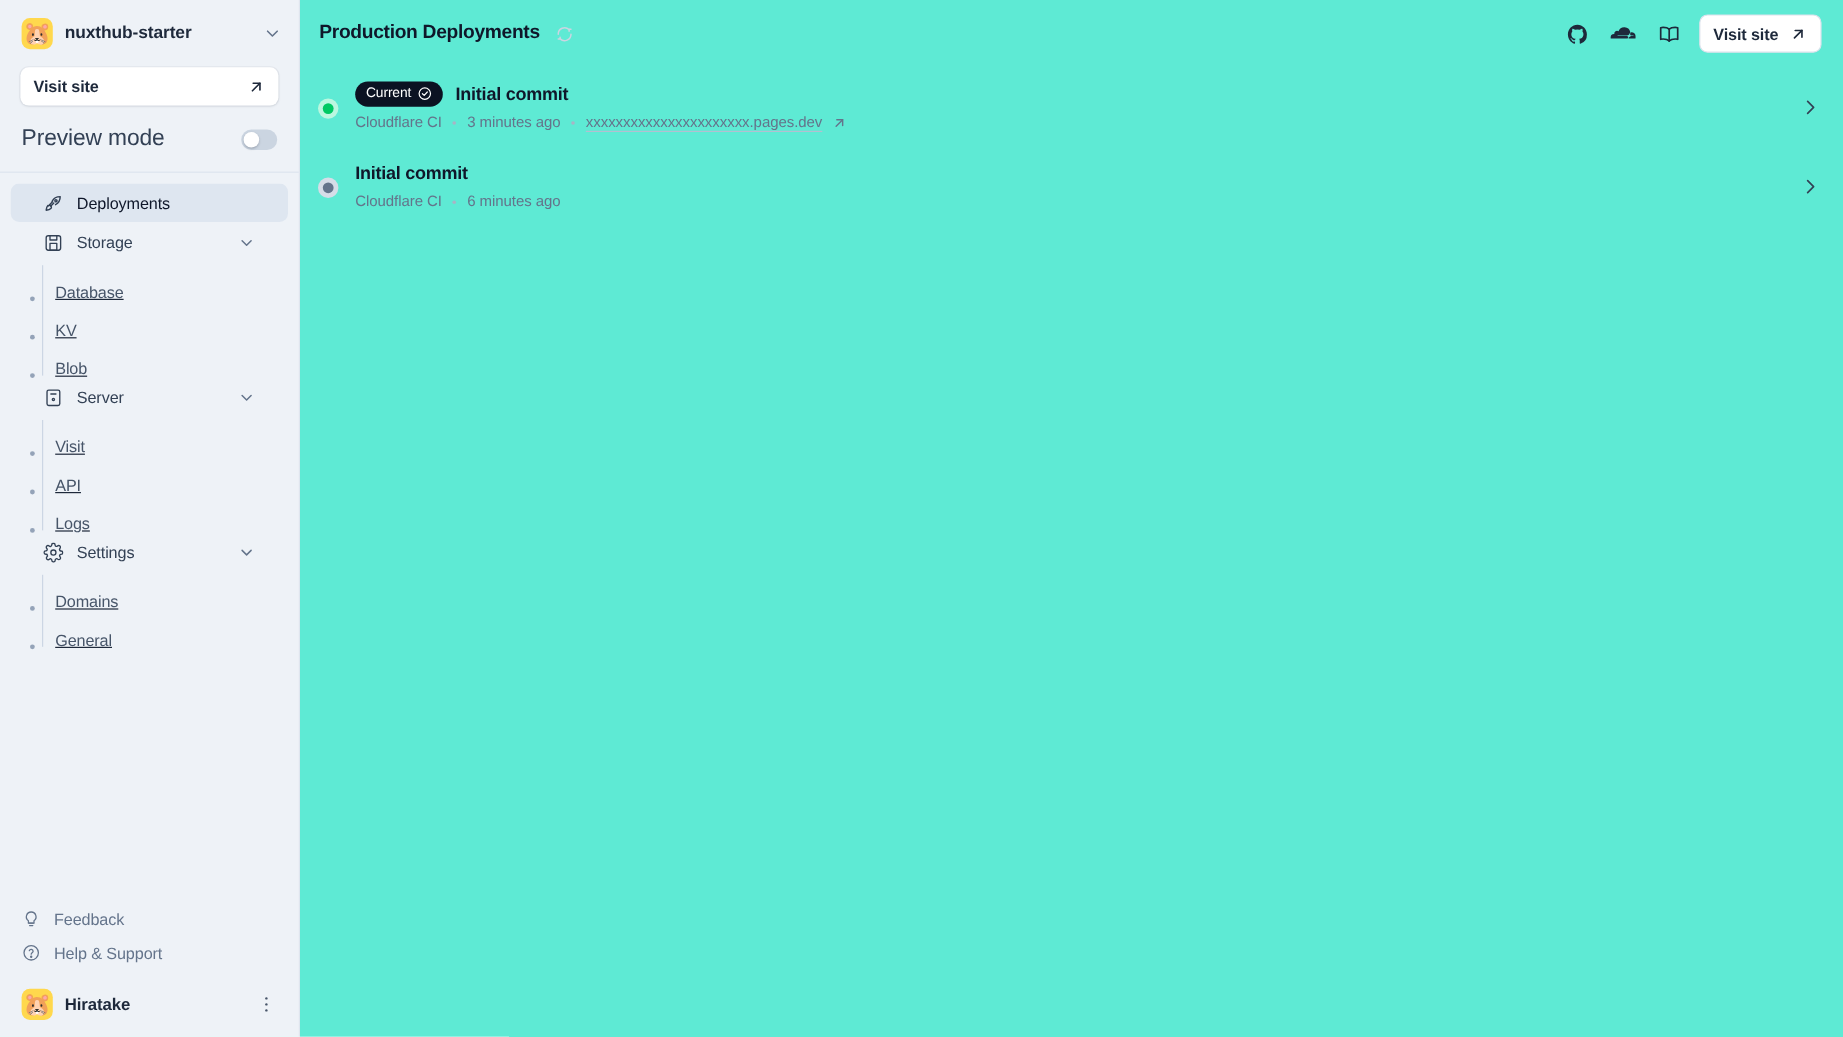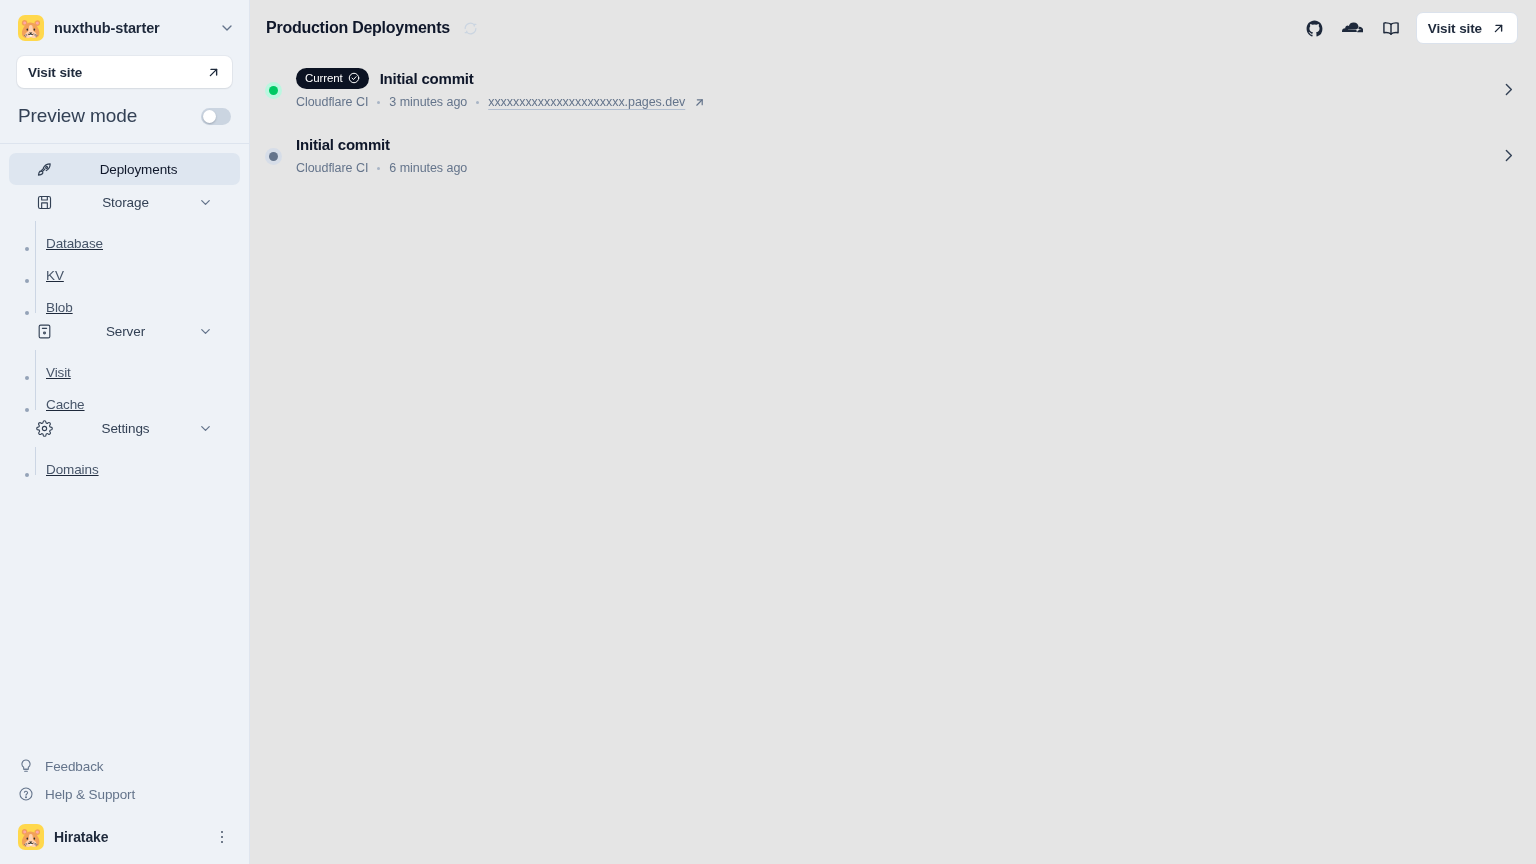--- a/index.html
+++ b/index.html
@@ -132,21 +132,20 @@
 
   .nav-item {
     height: 32px;
     display: flex;
     align-items: center;
     gap: 11px;
     padding: 0 27px;
     border-radius: 7px;
     cursor: pointer;
     margin-bottom: 1px;
-    text-align: center;
   }
   .nav-item.active { background: #dee6f0; }
   .nav-ico {
     width: 17px; height: 17px;
     flex: 0 0 17px;
     color: #334155;
     display: flex; align-items: center; justify-content: center;
   }
   .nav-label {
     font-size: 13.5px;
@@ -232,21 +231,21 @@
     gap: 2.5px;
     cursor: pointer;
     flex: 0 0 18px;
   }
   .kebab i { width: 2.6px; height: 2.6px; border-radius: 50%; background: #475569; display: block; }
 
   
   .main {
     flex: 1;
     height: 864px;
-    background: #e5e5e5;
+    background: #5eead4;
     display: flex;
     flex-direction: column;
     min-width: 0;
   }
 
   .topbar {
     height: 56px;
     display: flex;
     align-items: center;
     padding: 0 18px 0 16px;
@@ -512,21 +511,27 @@
         <div class="sub-item">
           <span class="sub-dot">
               <i></i>
             </span>
           <span class="sub-label">Visit</span>
         </div>
         <div class="sub-item">
           <span class="sub-dot">
               <i></i>
             </span>
-          <span class="sub-label">Cache</span>
+          <span class="sub-label">API</span>
+        </div>
+        <div class="sub-item">
+          <span class="sub-dot">
+              <i></i>
+            </span>
+          <span class="sub-label">Logs</span>
         </div>
       </div>
 
       <div class="nav-item">
         <span class="nav-ico">
           <svg viewBox="0 0 24 24" fill="none" stroke="currentColor" stroke-width="1.6" stroke-linecap="round" stroke-linejoin="round">
               <circle cx="12" cy="12" r="3"></circle>
               <path d="M19.4 15a1.6 1.6 0 00.32 1.77l.06.06a2 2 0 11-2.83 2.83l-.06-.06a1.6 1.6 0 00-1.77-.32 1.6 1.6 0 00-1 1.47V21a2 2 0 11-4 0v-.1a1.6 1.6 0 00-1.05-1.47 1.6 1.6 0 00-1.77.32l-.06.06a2 2 0 11-2.83-2.83l.06-.06A1.6 1.6 0 005 15.1 1.6 1.6 0 003.5 14H3a2 2 0 110-4h.1A1.6 1.6 0 004.6 8.9a1.6 1.6 0 00-.33-1.77l-.06-.06a2 2 0 112.83-2.83l.06.06A1.6 1.6 0 008.87 4.6 1.6 1.6 0 0010 3.1V3a2 2 0 114 0v.1a1.6 1.6 0 001 1.47 1.6 1.6 0 001.77-.32l.06-.06a2 2 0 112.83 2.83l-.06.06A1.6 1.6 0 0019.4 9v.09a1.6 1.6 0 001.47 1H21a2 2 0 110 4h-.1a1.6 1.6 0 00-1.5 1z"></path>
             </svg>
         </span>
@@ -536,20 +541,26 @@
               <polyline points="6 9 12 15 18 9"></polyline>
             </svg>
         </span>
       </div>
       <div class="subnav">
         <div class="sub-item">
           <span class="sub-dot">
               <i></i>
             </span>
           <span class="sub-label">Domains</span>
+        </div>
+        <div class="sub-item">
+          <span class="sub-dot">
+              <i></i>
+            </span>
+          <span class="sub-label">General</span>
         </div>
       </div>
     </nav>
 
     <div class="sb-bottom">
       <div class="foot-item">
         <span class="foot-ico">
           <svg viewBox="0 0 24 24" fill="none" stroke="currentColor" stroke-width="1.6" stroke-linecap="round" stroke-linejoin="round">
               <path d="M9.5 17h5"></path>
               <path d="M10 20h4"></path>

